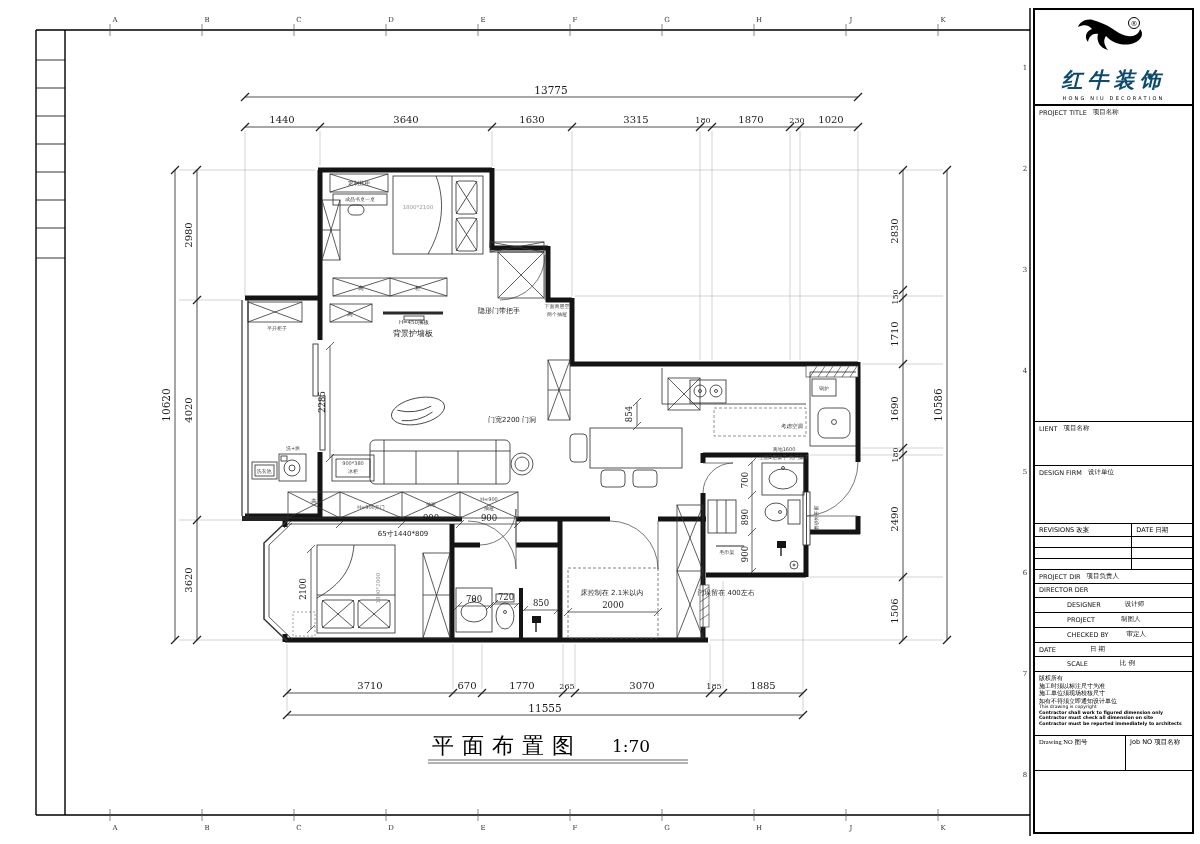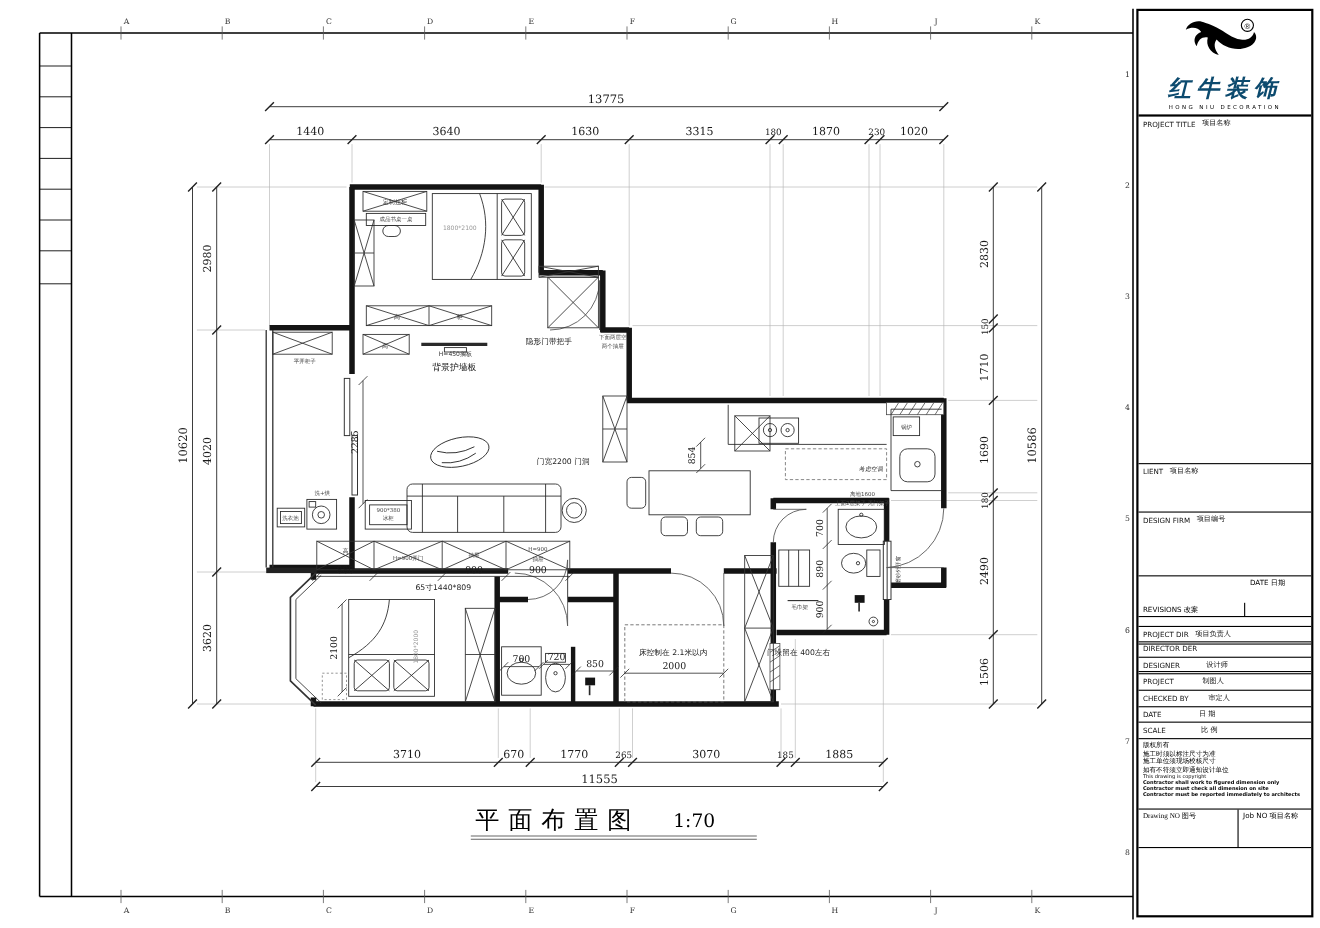--- a/index.html
+++ b/index.html
@@ -26,26 +26,26 @@
   .tb-logo{height:96px;border-bottom:2px solid #000;text-align:center;padding-top:5px;box-sizing:border-box;}
   .brand-name{font-size:21px;font-weight:bold;letter-spacing:5px;color:#0c4a6e;margin-top:1px;font-style:italic;}
   .brand-sub{font-size:5px;letter-spacing:2.2px;color:#000;margin-top:1px;}
   .tb-project{height:316px;}
   .tb-drawing{height:42px;}
   .tb-client{height:44px;text-align:center;}
   .tb-firm{height:58px;}
   .tb-rev{height:46px;display:flex;flex-direction:column;}
   .tb-rev .hdr{display:flex;border-bottom:1px solid #000;}
   .tb-rev .hdr>div{font-size:6.5px;padding:2px 4px 1px;box-sizing:border-box;}
-  .tb-rev .c1{width:62%;border-right:1px solid #000;box-sizing:border-box;margin-top:24px;}
+  .tb-rev .c1{width:62%;border-right:1px solid #000;box-sizing:border-box;}
   .tb-rev .c2{width:38%;}
   .tb-rev .r{display:flex;flex:1;border-bottom:1px solid #000;}
   .tb-rev .r:last-child{border-bottom:none;}
   .tb-line{height:14px;}
-  .tb-line2{height:15px;}
+  .tb-line2{height:15px;padding-left:28px;}
   .tb-copy{height:64px;padding:2px 4px;box-sizing:border-box;}
   .tb-copy div{font-size:6px;line-height:1.25;color:#000;}
   .tb-copy .en{font-size:4.6px;}
   .tb-copy .bold{font-size:4.6px;font-weight:bold;}
   .tb-nos{height:35px;display:flex;}
   .tb-nos>div{font-size:6.5px;padding:2px 4px;box-sizing:border-box;}
   .tb-nos .n1{width:58%;border-right:1.5px solid #000;font-family:Liberation Serif, serif;}
   .tb-bottom{flex:1;border-bottom:none;}
   .sp{display:inline-block;}
 </style>
@@ -463,21 +463,21 @@
   </div>
   <div class="tb-sec tb-client">
     <div class="tb-row-label">
       <span>LIENT</span>
       <span>项目名称</span>
     </div>
   </div>
   <div class="tb-sec tb-firm">
     <div class="tb-row-label">
       <span>DESIGN FIRM</span>
-      <span>项目编号</span>
+      <span>设计单位</span>
     </div>
   </div>
   <div class="tb-sec tb-rev">
     <div class="hdr">
       <div class="c1">
         <span>REVISIONS</span>
         <span>改案</span>
       </div>
       <div class="c2">
         <span>DATE</span>

